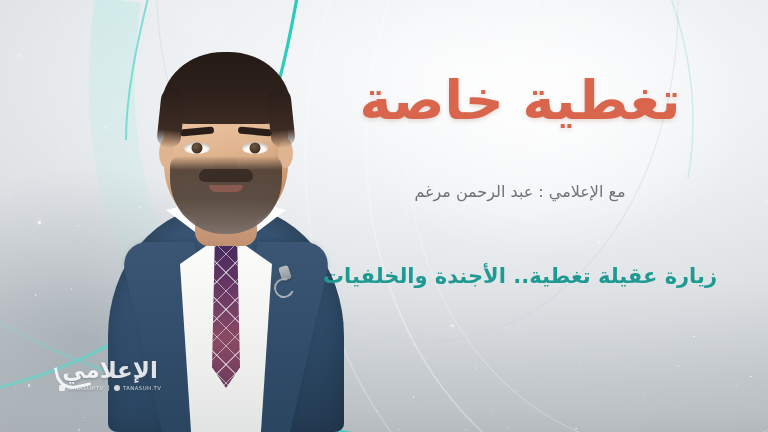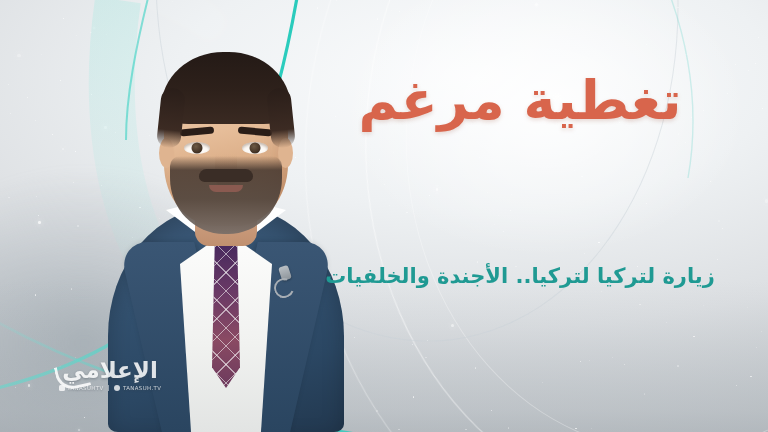--- a/index.html
+++ b/index.html
@@ -703,22 +703,23 @@
     <div class="mouth"></div>
     <div class="mustache"></div>
 
     <div class="hair">
       <div class="hair-side-l"></div>
       <div class="hair-side-r"></div>
     </div>
   </div>
 
   <div class="text-col">
-    <div class="title">تغطية مرغم</div>
-    <div class="headline">زيارة لتركيا لتركيا.. الأجندة والخلفيات</div>
+    <div class="title">تغطية خاصة</div>
+    <div class="subtitle">مع الإعلامي : عبد الرحمن مرغم</div>
+    <div class="headline">زيارة عقيلة تغطية.. الأجندة والخلفيات</div>
   </div>
 
   <div class="logo">
     <div class="logo-swoosh"></div>
     <div class="logo-word">الإعلامي</div>
     <div class="logo-sub">
       <span class="logo-chip">
         <span class="si"></span>
         <span>TANASUHTV</span>
       </span>

